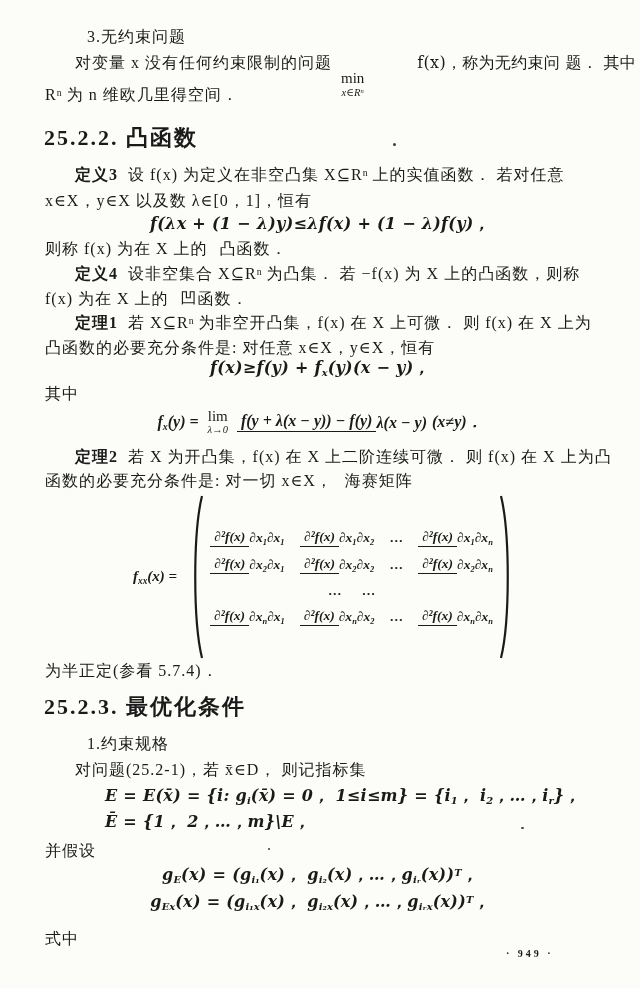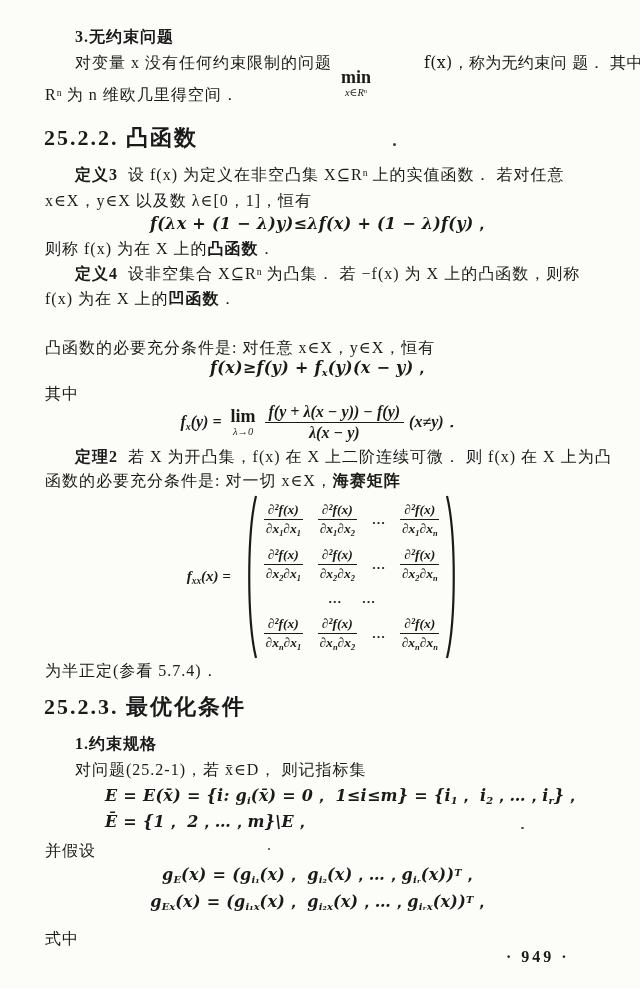--- a/index.html
+++ b/index.html
@@ -2,47 +2,47 @@
 <html><head>
 <meta charset="utf-8">
 <style>
   html,body{margin:0;padding:0;background:#e8e8e6;}
   .page{
     position:relative;width:640px;height:988px;background:#fcfcf9;
     color:#1a1a1a;font-family:"Liberation Serif","DejaVu Serif",serif;
     overflow:hidden;box-shadow:0 0 4px rgba(0,0,0,.2);
   }
   .ln{position:absolute;font-size:16px;letter-spacing:1px;white-space:nowrap;line-height:1.4;}
-  .bold{font-weight:bold;}
+  .bold{font-weight:normal;margin-left:12px;}
   .lbl{font-weight:bold;margin-right:10px;}
   .heading{position:absolute;font-size:22px;font-weight:bold;letter-spacing:2px;white-space:nowrap;}
   .center{left:0;right:0;text-align:center;}
   .fm{font-style:italic;font-weight:bold;letter-spacing:.3px;font-family:"DejaVu Serif",serif;}
   sub{font-size:.62em;vertical-align:-.3em;letter-spacing:0;}
   sup{font-size:.62em;vertical-align:.45em;letter-spacing:0;}
   
   .stack{display:inline-flex;flex-direction:column;align-items:center;vertical-align:-15px;line-height:1.05;margin:0 4px;}
-  .stack .op{font-style:normal;font-weight:bold;font-size:18px;letter-spacing:0;}
+  .stack .op{font-style:normal;font-weight:normal;font-size:15px;letter-spacing:0;}
   .stack .under{font-size:10.5px;font-style:italic;letter-spacing:0;}
   
-  .frac{display:inline-flex;flex-direction:column;align-items:center;font-style:italic;font-weight:bold;letter-spacing:0;}
+  .frac{display:inline-flex;flex-direction:row;align-items:center;font-style:italic;font-weight:bold;letter-spacing:0;}
   .frac .num{border-bottom:1.4px solid #1a1a1a;padding:0 4px 1px;}
   .frac .den{padding-top:1px;}
   
   .deriv{position:absolute;left:0;right:0;display:flex;justify-content:center;align-items:center;gap:5px;font-size:16px;}
   .deriv .piece{font-style:italic;font-weight:bold;letter-spacing:0;}
   
   .hessian{position:absolute;display:flex;align-items:center;justify-content:center;gap:6px;}
   .hessian .lhs{font-style:italic;font-weight:bold;font-size:15px;margin-right:8px;letter-spacing:0;}
   .mat{display:grid;grid-template-columns:auto auto auto auto;column-gap:15px;row-gap:9px;justify-items:center;align-items:center;font-size:13.5px;}
   .mat .cd{font-weight:bold;}
   .mat .mdots{grid-column:1/5;white-space:pre;font-weight:bold;letter-spacing:0;}
   .paren{flex:0 0 auto;}
   .speck{position:absolute;background:#3c3c3c;border-radius:50%;}
-  .pageno{position:absolute;font-weight:bold;font-size:16px;letter-spacing:3px;}
+  .pageno{position:absolute;font-weight:bold;font-size:10px;letter-spacing:3px;}
 </style>
 </head>
 <body>
 
 <div class="page">
 
   <div class="ln bold" style="left:75px;top:26px">3.无约束问题</div>
 
   <div class="ln" style="left:75px;top:52px">
     <span>对变量 x 没有任何约束限制的问题</span>
@@ -68,20 +68,23 @@
     <span>则称 f(x) 为在 X 上的</span><span class="bold">凸函数</span><span>．</span>
   </div>
 
   <div class="ln" style="left:75px;top:263px">
     <span class="lbl">定义4</span><span><span>设非空集合 X⊆R</span><sup>n</sup><span> 为凸集． 若 −f(x) 为 X 上的凸函数，则称</span></span>
   </div>
   <div class="ln" style="left:45px;top:288px">
     <span>f(x) 为在 X 上的</span><span class="bold">凹函数</span><span>．</span>
   </div>
 
+  <div class="ln" style="left:75px;top:312px">
+    <span class="lbl">定理1</span><span><span>若 X⊆R</span><sup>n</sup><span> 为非空开凸集，f(x) 在 X 上可微． 则 f(x) 在 X 上为</span></span>
+  </div>
   <div class="ln" style="left:45px;top:337px">凸函数的必要充分条件是: 对任意 x∈X，y∈X，恒有</div>
 
   <div class="ln center fm" style="top:357px"><span>f(x)≥f(y) + f</span><sub>x</sub><span>(y)(x − y)，</span></div>
 
   <div class="ln" style="left:45px;top:383px">其中</div>
 
   <div class="deriv" style="top:399px;height:46px">
     <span class="piece"><span>f</span><sub>x</sub><span>(y) = </span></span>
     <span class="stack" style="vertical-align:0;">
       <span class="op">lim</span>

